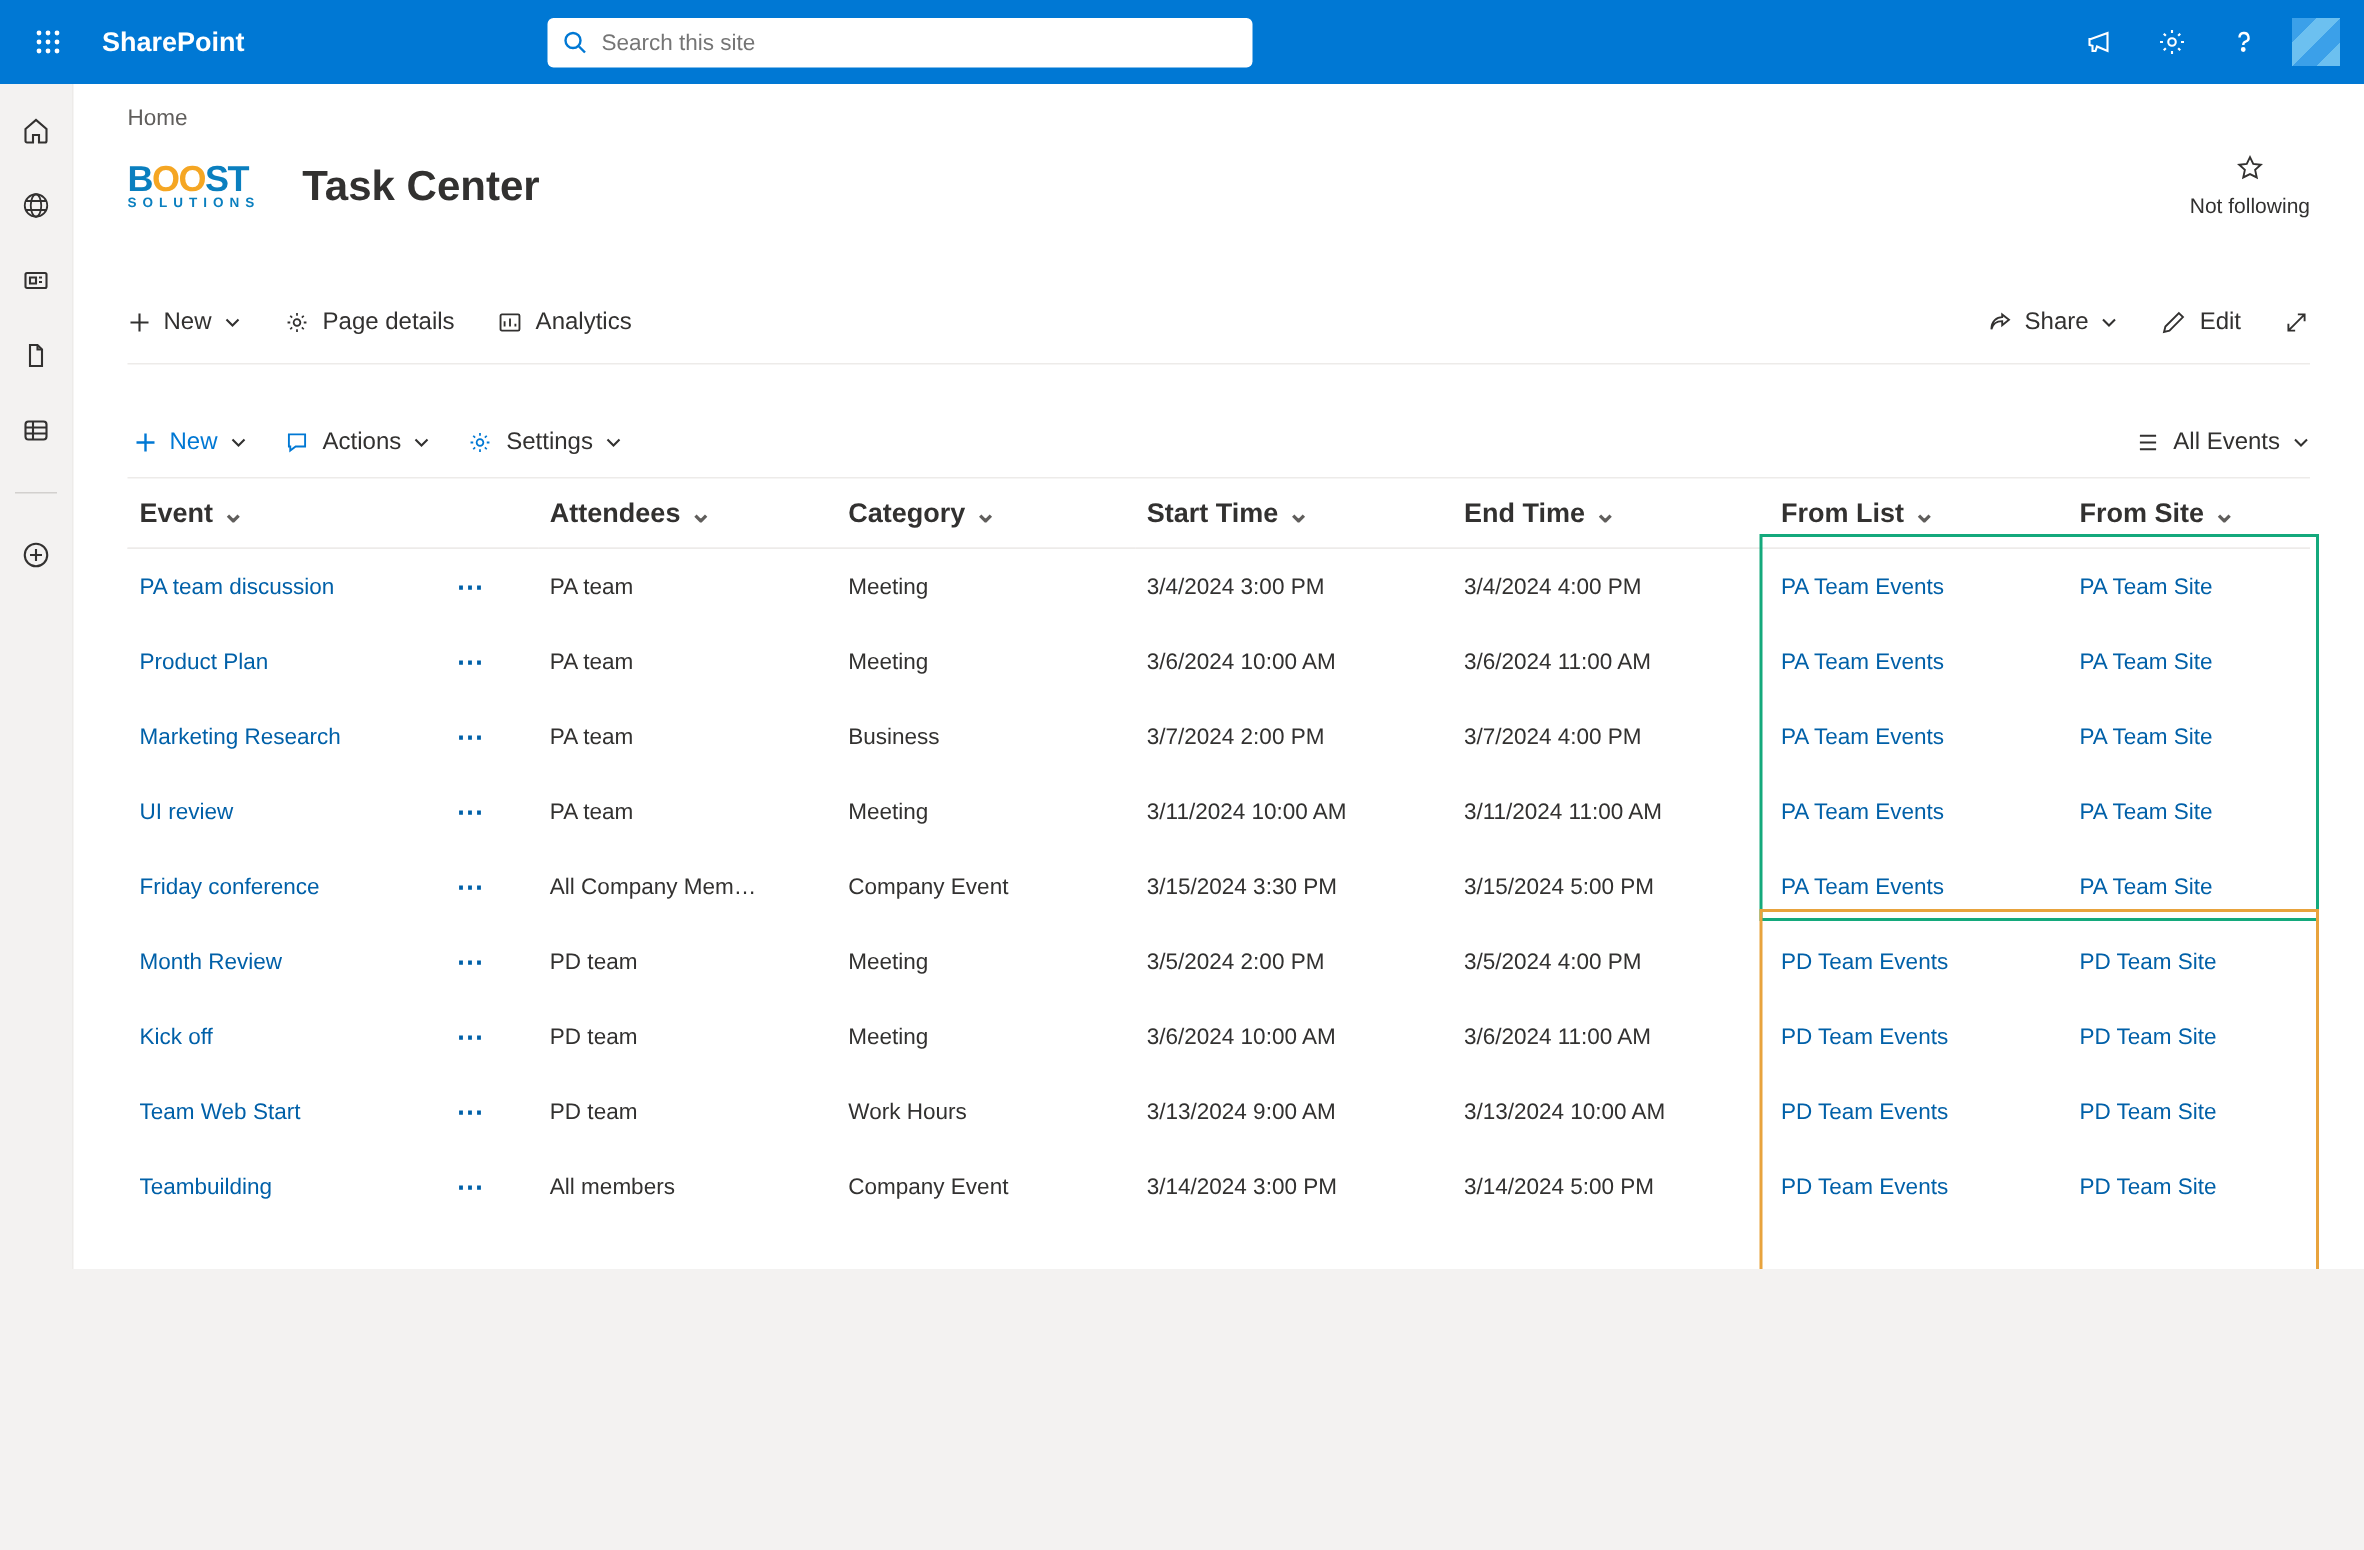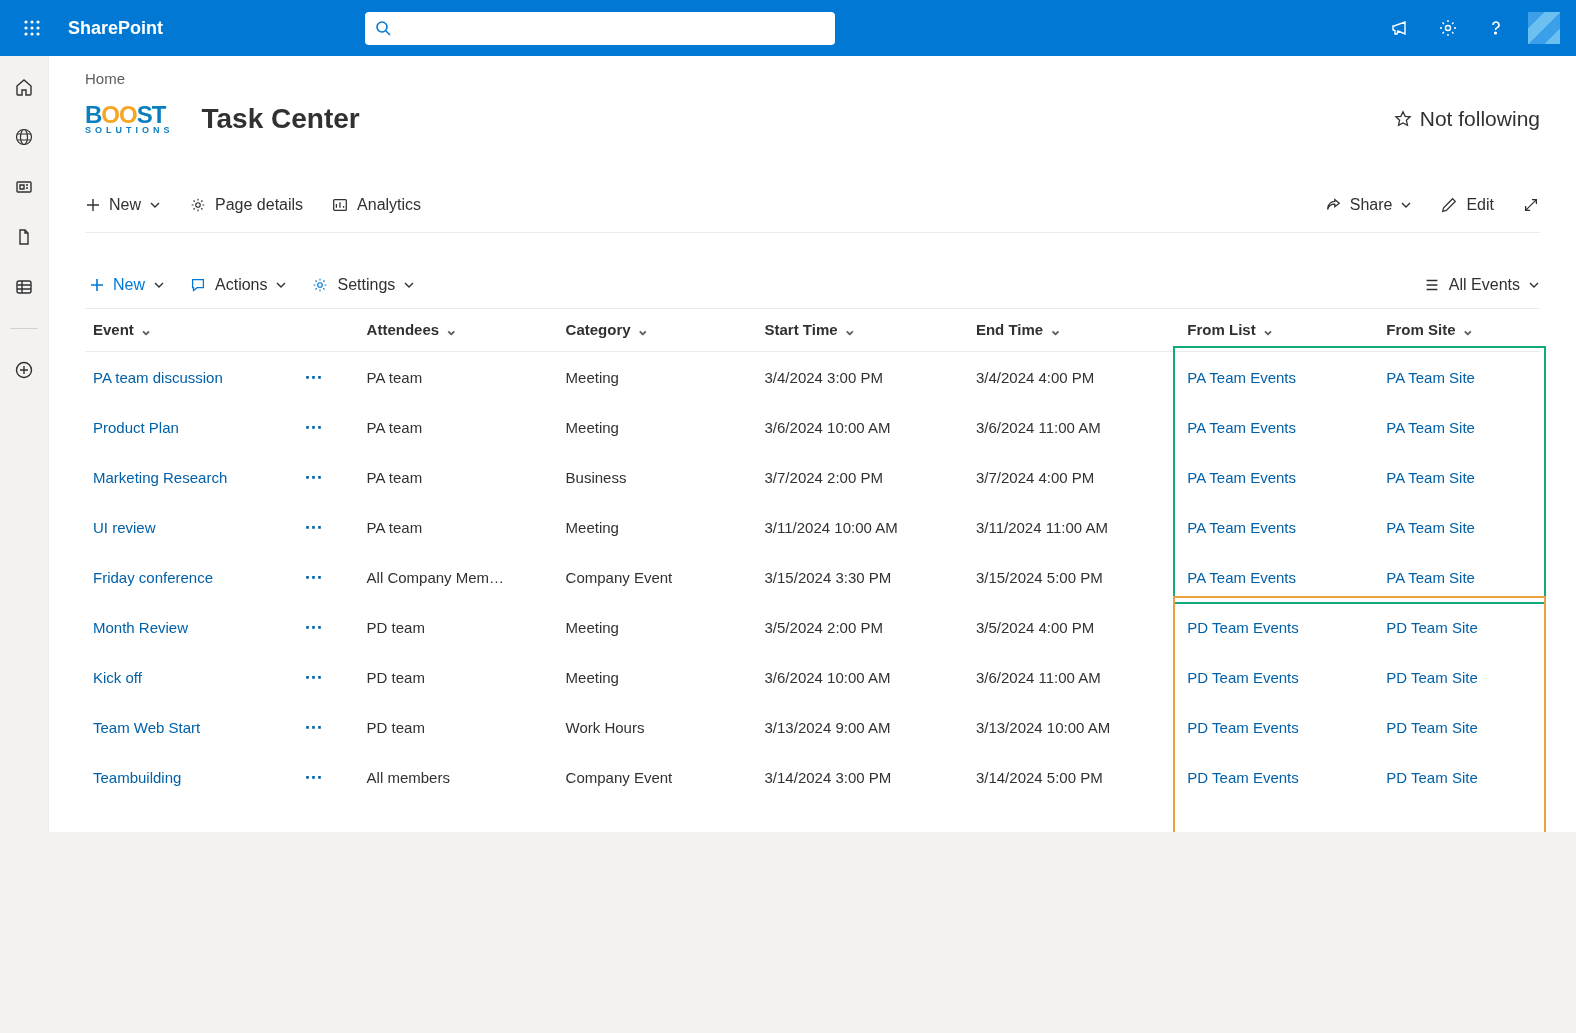--- a/index.html
+++ b/index.html
@@ -22,34 +22,34 @@
 .main { flex:1; background:#fff; border-left:1px solid #edebe9; min-height:760px; padding:0 0 30px 0; position:relative; }
 .content-inner { padding:0 36px 0 36px; }
 
 .breadcrumb { padding:14px 0 0 0; font-size:15px; color:#605e5c; }
 
 .header-row { display:flex; align-items:center; gap:28px; padding:16px 0 22px 0; }
 .logo { font-family: Arial, sans-serif; font-weight:900; font-size:24px; color:#0a7fbf; letter-spacing:-1px; line-height:0.9; }
 .logo .sub { font-size:9px; letter-spacing:4px; color:#0a7fbf; font-weight:700; display:block; text-align:center; }
 .page-title { font-size:28px; font-weight:600; color:#323130; }
 .header-actions { margin-left:auto; display:flex; align-items:center; gap:12px; color:#323130; }
-.follow { display:flex; align-items:center; gap:8px; font-size:21px; cursor:pointer; }
+.follow { display:flex; align-items:center; gap:8px; font-size:14px; cursor:pointer;flex-direction:column; }
 
 .cmdbar { display:flex; align-items:center; gap:28px; padding:10px 0 18px 0; font-size:16px; color:#323130; border-bottom:none;}
 .cmdbtn { display:flex; align-items:center; gap:8px; cursor:pointer;margin-top:29px; }
 .cmdbar .right { margin-left:auto; display:flex; align-items:center; gap:28px; }
 
 .hr { height:1px; background:#edebe9; }
 
 .toolbar { display:flex; align-items:center; gap:24px; padding:14px 0 14px 4px; font-size:16px; }
 .toolbar .blue { color:#0078d4; }
 .toolbar .right { margin-left:auto; display:flex; align-items:center; gap:10px; }
 
 .table { width:100%; border-collapse:collapse; table-layout:fixed; }
-.table thead th { text-align:left; font-weight:600; font-size:15px; color:#323130; padding:12px 8px; border-bottom:1px solid #edebe9; white-space:nowrap; }
+.table thead th { text-align:left; font-weight:600; font-size:18px; color:#323130; padding:12px 8px; border-bottom:1px solid #edebe9; white-space:nowrap; }
 .table thead th .caret { margin-left:6px; color:#605e5c; }
 .table tbody td { padding:14px 8px; font-size:15px; color:#323130; vertical-align:middle; white-space:nowrap; overflow:hidden; text-overflow:ellipsis; }
 .table tbody td.link { color:#0060a8; cursor:pointer; }
 .table .more { color:#0060a8; font-weight:bold; letter-spacing:0px; text-align:left; cursor:pointer; font-size:18px;}
 
 .col-event{width:170px;} .col-more{width:50px;} .col-att{width:160px;} .col-cat{width:160px;} .col-start{width:170px;} .col-end{width:170px;} .col-list{width:160px;} .col-site{width:130px;}
 
 .box-wrap { position:absolute; pointer-events:none; }
 .box-green { border:2px solid #14a97c; }
 .box-orange { border:2px solid #e8a33d; }
@@ -71,20 +71,21 @@
         <circle cx="8" cy="14" r="1.6"></circle>
         <circle cx="14" cy="14" r="1.6"></circle>
       </svg>
   </div>
   <div class="brand">SharePoint</div>
   <div class="search">
     <svg width="16" height="16" viewBox="0 0 16 16" fill="none" stroke="#0078d4" stroke-width="1.6">
         <circle cx="7" cy="7" r="5"></circle>
         <line x1="11" y1="11" x2="15" y2="15"></line>
       </svg>
+    <input type="text" placeholder="Search this site" style="">
   </div>
   <div class="spacer"></div>
   <div class="iconbtn">
     <svg width="20" height="20" viewBox="0 0 20 20" fill="none" stroke="white" stroke-width="1.4">
         <path d="M3 8v4l2 .5V16h2l1-3 7 3V4L4 8z"></path>
       </svg>
   </div>
   <div class="iconbtn">
     <svg width="20" height="20" viewBox="0 0 20 20" fill="none" stroke="white" stroke-width="1.4">
         <circle cx="10" cy="10" r="2.5"></circle>

